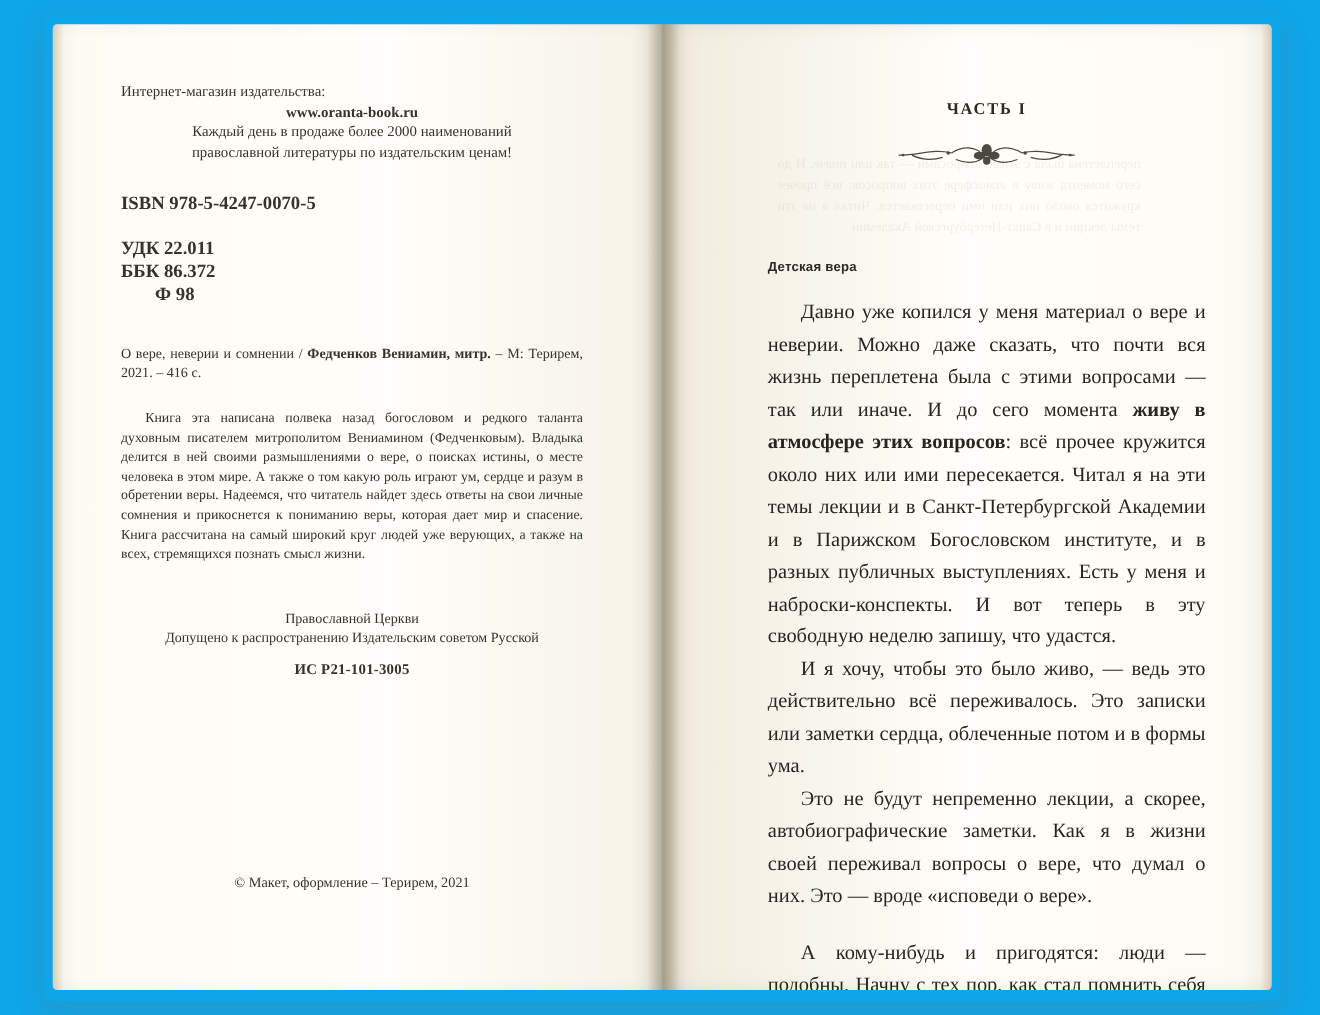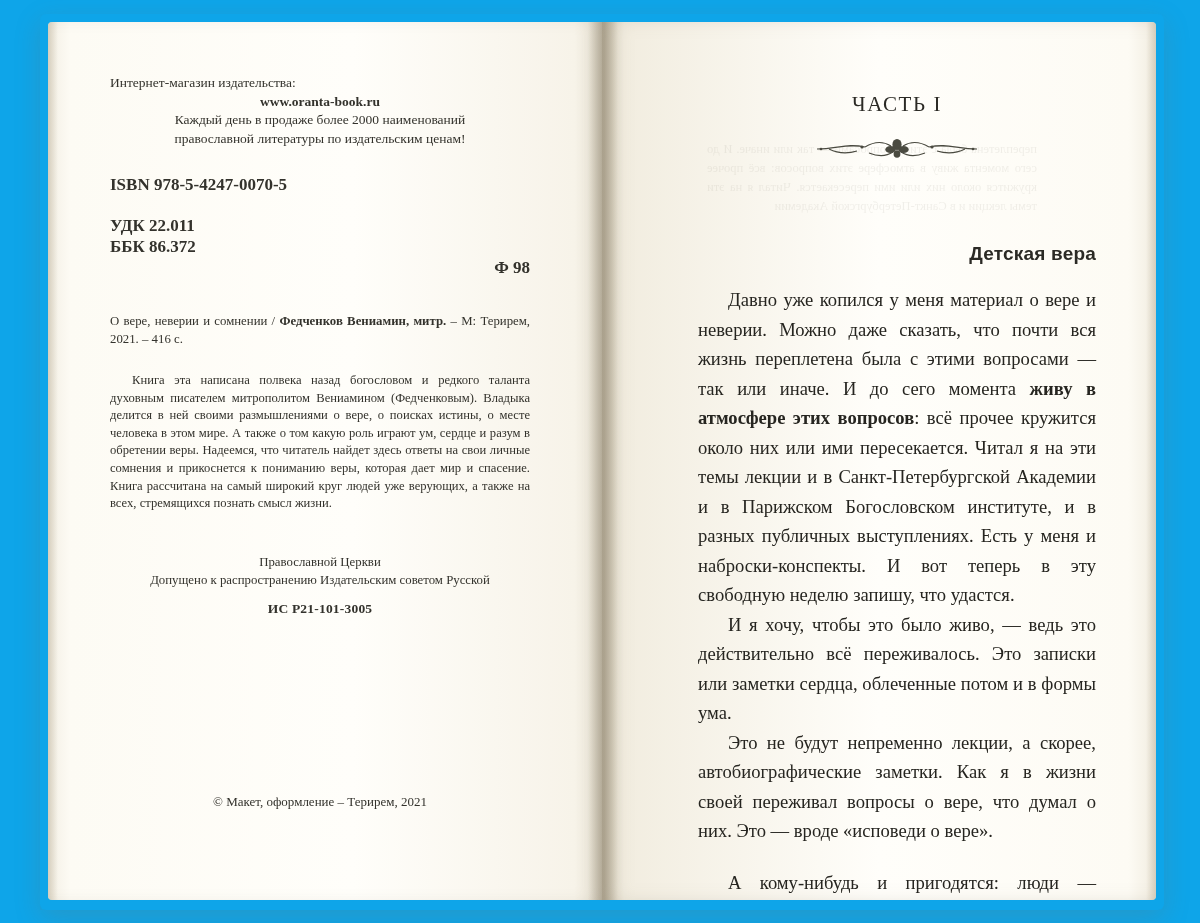--- a/index.html
+++ b/index.html
@@ -105,21 +105,21 @@
 
   .isbn-block {
     margin-top: 26px;
     font-size: 17px;
     line-height: 21px;
     color: #33322c;
     font-weight: bold;
   }
   .isbn-block .udk { margin-top: 20px; }
   .isbn-block .bbk { }
-  .isbn-block .f98 { margin-left: 31px; text-align: right; }
+  .isbn-block .f98 { margin-left: 31px; }
 
   .cip {
     margin-top: 34px;
     font-size: 12.8px;
     line-height: 18px;
     color: #33322c;
     text-align: justify;
   }
   .cip .bold { font-weight: bold; }
 
@@ -159,38 +159,39 @@
   
   .right-content {
     position: absolute;
     left: 96px;
     top: 70px;
     width: 398px;
   }
 
   .part-title {
     text-align: center;
-    font-size: 21px;
+    font-size: 15px;
     letter-spacing: 1.6px;
     color: #2b2a25;
     font-family: "Liberation Serif", serif;
+    font-weight: bold;
   }
 
   .ornament {
     margin: 18px auto 0;
     width: 180px;
     height: 26px;
     color: #4a4a40;
     display: block;
   }
 
   .section-title {
     margin-top: 82px;
-    text-align: right;
-    font-size: 19px;
+    text-align: left;
+    font-size: 12px;
     font-weight: bold;
     font-family: "Liberation Sans", sans-serif;
     color: #2b2a25;
     letter-spacing: 0.2px;
   }
 
   .body-text {
     margin-top: 20px;
     font-size: 18.6px;
     line-height: 29.5px;

